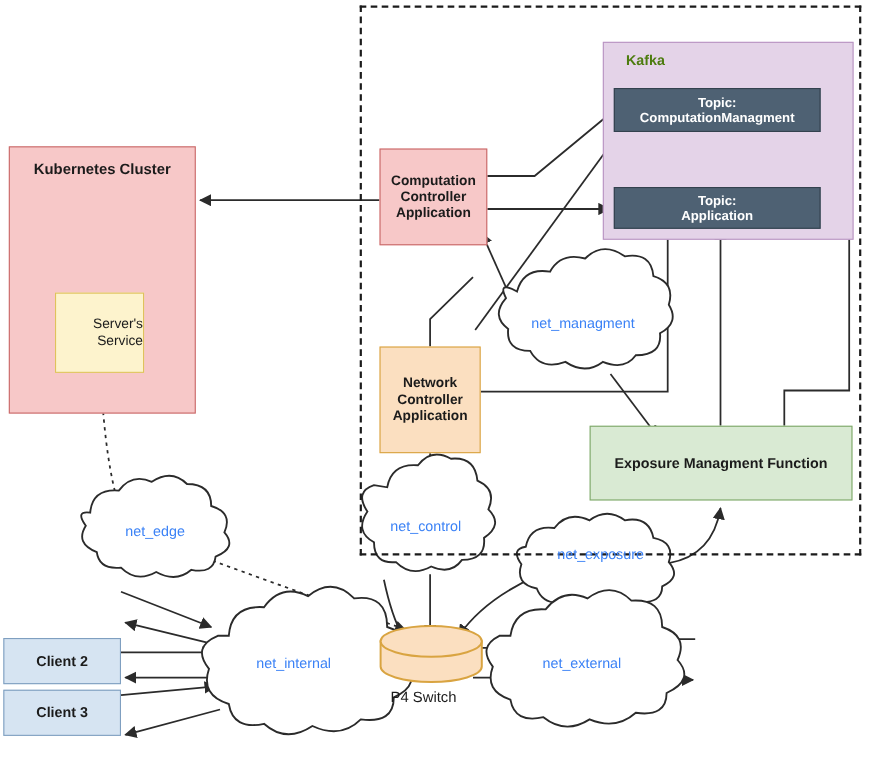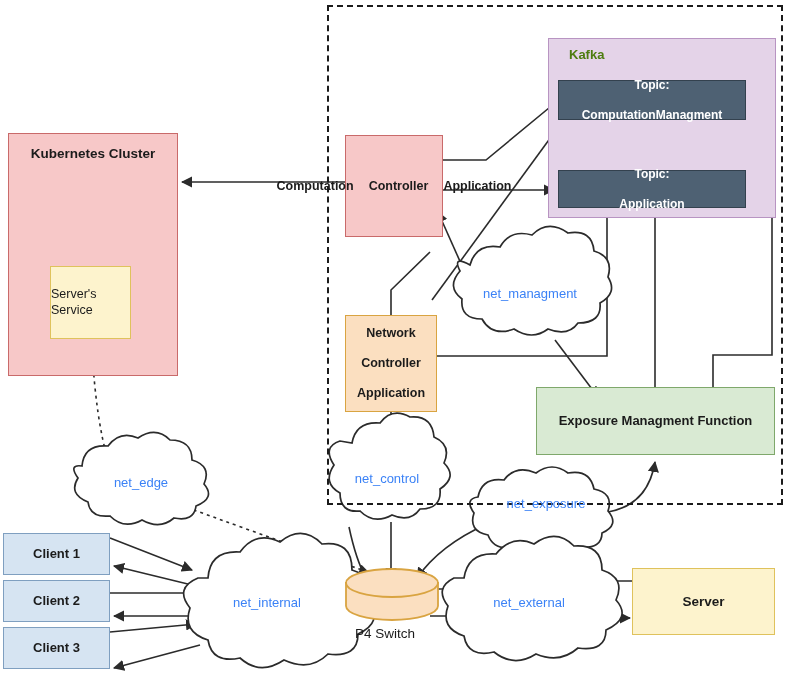--- a/index.html
+++ b/index.html
@@ -20,26 +20,25 @@
     left:0; top:0;
     width:800px; height:688px;
     pointer-events:none;
   }
   .node{
     position:absolute;
     box-sizing:border-box;
     display:flex;
     align-items:center;
     justify-content:center;
-    text-align:left;
+    text-align:right;
     font-weight:bold;
     color:#1b1b1b;
     line-height:1.18;
     z-index:3;
-    gap:15px;
   }
   
   .emf-container{
     position:absolute;
     border:2.5px dashed #1b1b1b;
     box-sizing:border-box;
     background:transparent;
     z-index:1;
   }
   .emf-container-label{
@@ -286,21 +285,21 @@
   </svg>
 
   <div class="node box-pink-dark" style="left:8px; top:133px; width:170px; height:243px; align-items:flex-start; padding-top:12px; font-size:13.5px;">
     <span>Kubernetes Cluster</span>
   </div>
 
   <div class="node box-yellow" style="left:50px; top:266px; width:81px; height:73px; font-size:12.5px; font-weight:normal; z-index:4;">
     <span style="white-space:pre-line; line-height:1.25;">Server's Service</span>
   </div>
 
-  <div class="node box-pink-dark" style="left:345px; top:135px; width:98px; height:102px; font-size:12.5px; flex-direction:row;">
+  <div class="node box-pink-dark" style="left:345px; top:135px; width:98px; height:88px; font-size:12.5px; flex-direction:column;">
     <span>Computation</span>
     <span>Controller</span>
     <span>Application</span>
   </div>
 
   <div class="node box-orange" style="left:345px; top:315px; width:92px; height:97px; font-size:12.5px; flex-direction:column;">
     <span>Network</span>
     <span>Controller</span>
     <span>Application</span>
   </div>
@@ -316,33 +315,27 @@
 
   <div class="node box-slate" style="left:558px; top:170px; width:188px; height:38px; font-size:12px; flex-direction:column; z-index:3;">
     <span>Topic:</span>
     <span>Application</span>
   </div>
 
   <div class="node box-green" style="left:536px; top:387px; width:239px; height:68px; font-size:13px;">
     <span>Exposure Managment Function</span>
   </div>
 
-  <div class="node box-blue" style="left:3px; top:533px; width:107px; height:42px; font-size:13px;">
-    <span>Client 1</span>
-  </div>
   <div class="node box-blue" style="left:3px; top:580px; width:107px; height:42px; font-size:13px;">
     <span>Client 2</span>
   </div>
   <div class="node box-blue" style="left:3px; top:627px; width:107px; height:42px; font-size:13px;">
     <span>Client 3</span>
   </div>
 
-  <div class="node box-yellow" style="left:632px; top:568px; width:143px; height:67px; font-size:13.5px;">
-    <span>Server</span>
-  </div>
 
   <div class="switch-label" style="left:355px; top:626px;">P4 Switch</div>
 
   <div class="cloud-label" style="left:468px; top:286px; width:124px;">net_managment</div>
   <div class="cloud-label" style="left:339px; top:471px; width:96px;">net_control</div>
   <div class="cloud-label" style="left:492px; top:496px; width:108px;text-align:center;">net_exposure</div>
   <div class="cloud-label" style="left:98px; top:475px; width:86px;">net_edge</div>
   <div class="cloud-label" style="left:206px; top:595px; width:122px;">net_internal</div>
   <div class="cloud-label" style="left:468px; top:595px; width:122px;">net_external</div>
 

